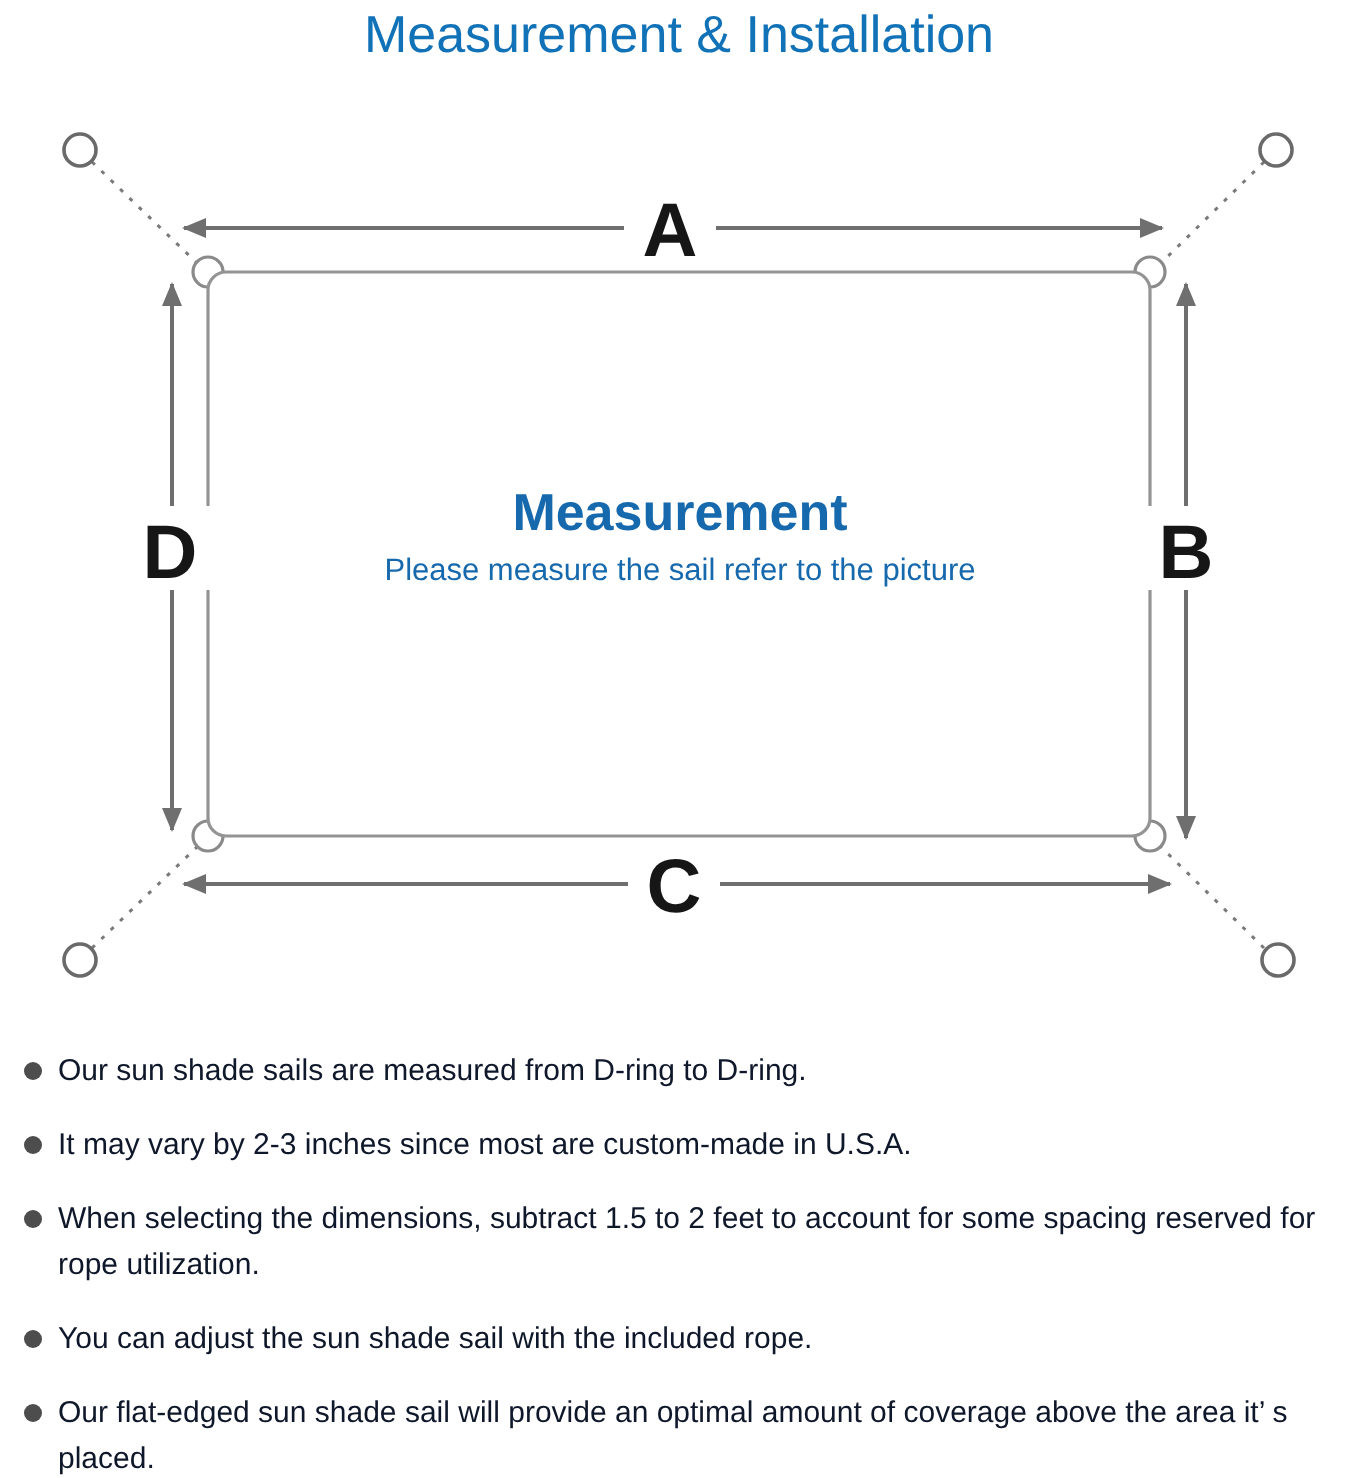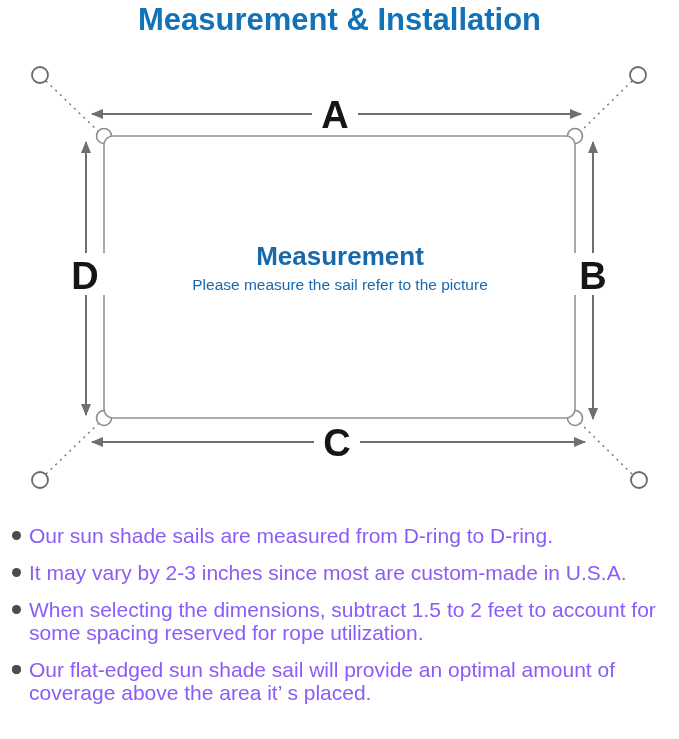--- a/index.html
+++ b/index.html
@@ -7,42 +7,42 @@
     width:679px;height:739px;overflow:hidden;
     font-family:"Liberation Sans","DejaVu Sans",sans-serif;
     -webkit-font-smoothing:antialiased;
   }
   .page{width:679px;height:739px;position:relative;background:#ffffff;}
 
   
   .header{height:52px;display:flex;align-items:flex-start;justify-content:center;}
   .page-title{
     margin:0;padding-top:2px;
-    font-size:31px;font-weight:bold;letter-spacing:0px;
+    font-size:26px;font-weight:normal;letter-spacing:0px;
     color:#1272b8;
   }
 
   
   .diagram-wrap{width:679px;height:460px;position:relative;}
   svg{display:block;}
   .sail-line{stroke:#6f6f6f;stroke-width:2;fill:none;}
   .rect-outline{stroke:#949494;stroke-width:1.6;fill:#ffffff;}
   .corner-ring{stroke:#8a8a8a;stroke-width:1.6;fill:#ffffff;}
   .anchor-ring{stroke:#6a6a6a;stroke-width:1.8;fill:#ffffff;}
   .dash-line{stroke:#7a7a7a;stroke-width:1.5;fill:none;stroke-dasharray:2 4.5;}
   .dim-letter{font-family:"Liberation Sans","DejaVu Sans",sans-serif;font-size:38px;font-weight:bold;fill:#161616;}
   .label-bg{fill:#ffffff;}
   .center-title{font-family:"Liberation Sans","DejaVu Sans",sans-serif;font-size:26px;font-weight:bold;fill:#1769ae;}
   .center-sub{font-family:"Liberation Sans","DejaVu Sans",sans-serif;font-size:15.5px;fill:#1769ae;}
 
   
   .notes{list-style:none;margin:0;padding:12px 12px 0 12px;}
   .note-item{
     position:relative;padding-left:17px;margin:0 0 14px 0;
-    font-size:21px;line-height:23px;color:#8b5cf6;max-width:648px;
+    font-size:15px;line-height:23px;color:#0f172a;max-width:648px;
   }
   .bullet-dot{
     position:absolute;left:0;top:7px;width:9px;height:9px;border-radius:50%;
     background:#4d4d4d;
   }
 </style>
 </head>
 <body>
 
 <div class="page">
@@ -104,20 +104,21 @@
     <li class="note-item">
       <span class="bullet-dot"></span>
       <span>It may vary by 2-3 inches since most are custom-made in U.S.A.</span>
     </li>
     <li class="note-item">
       <span class="bullet-dot"></span>
       <span>When selecting the dimensions, subtract 1.5 to 2 feet to account for some spacing reserved for rope utilization.</span>
     </li>
     <li class="note-item">
       <span class="bullet-dot"></span>
+      <span>You can adjust the sun shade sail with the included rope.</span>
     </li>
     <li class="note-item">
       <span class="bullet-dot"></span>
       <span>Our flat-edged sun shade sail will provide an optimal amount of coverage above the area it’ s placed.</span>
     </li>
   </ul>
 
 </div>
 
 </body></html>

